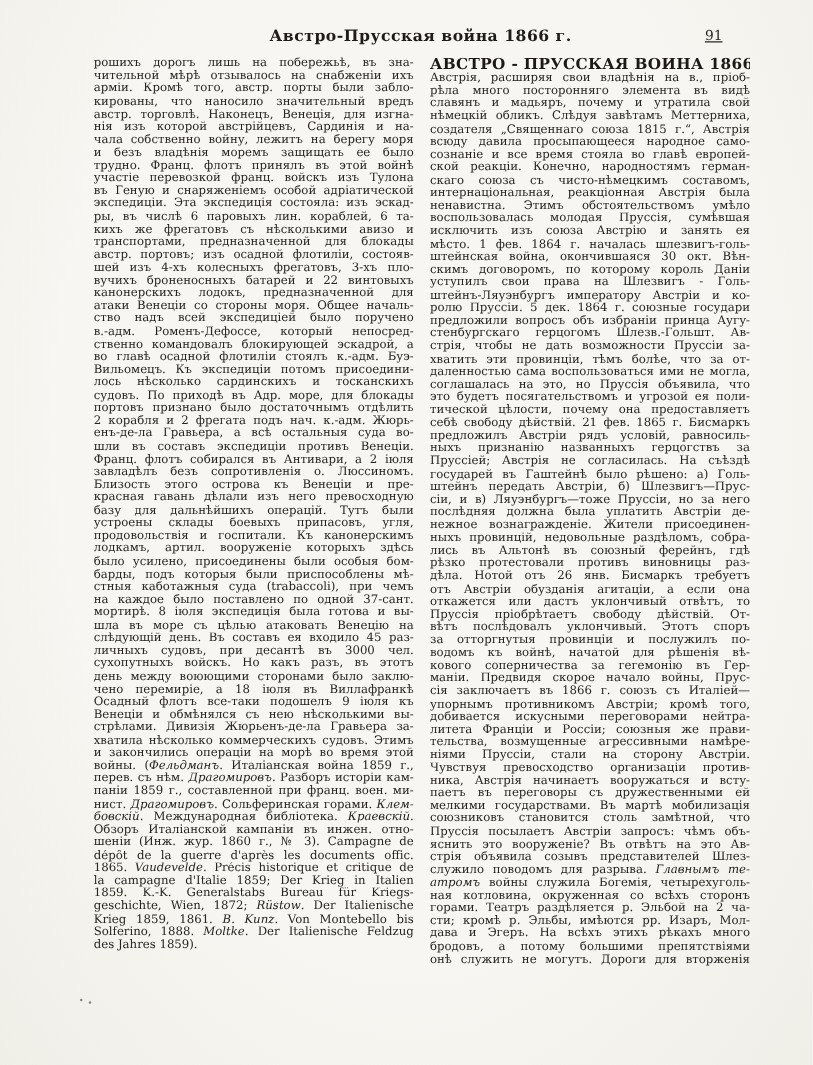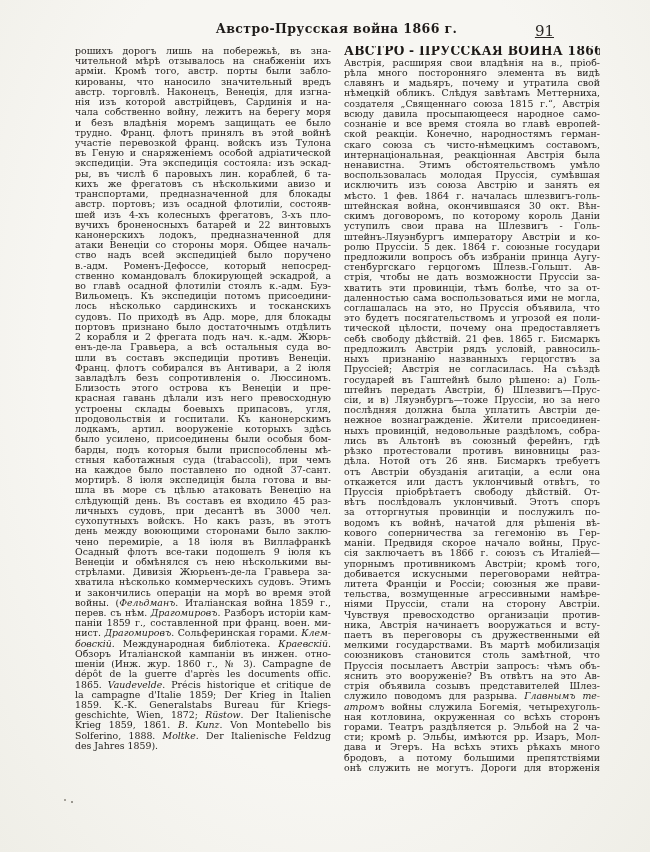--- a/index.html
+++ b/index.html
@@ -18,22 +18,22 @@
     top: 21px; left: 0; right: 0;
     text-align: center;
     font-weight: bold;
     font-size: 12.5px;
     letter-spacing: 0.4px;
     color: #1e1b19;
     margin-left: 23px;
   }
   .page-number {
     position: absolute;
-    top: 22px; right: 96px;
-    font-size: 15px;
+    top: 22px; right: 72px;
+    font-size: 11px;
     color: #2a2724;
     text-decoration: underline;
   }
   .cols {
     position: absolute;
     top: 46px; left: 75px;
     display: flex;
     gap: 13px;
   }
   .col { width: 256px; }
@@ -108,20 +108,21 @@
         <div class="ln"><span>лось нѣсколько сардинскихъ и тосканскихъ</span></div>
         <div class="ln"><span>судовъ. По приходѣ въ Адр. море, для блокады</span></div>
         <div class="ln"><span>портовъ признано было достаточнымъ отдѣлить</span></div>
         <div class="ln"><span>2 корабля и 2 фрегата подъ нач. к.-адм. Жюрь-</span></div>
         <div class="ln"><span>енъ-де-ла Гравьера, а всѣ остальныя суда во-</span></div>
         <div class="ln"><span>шли въ составъ экспедиціи противъ Венеціи.</span></div>
         <div class="ln"><span>Франц. флотъ собирался въ Антивари, а 2 іюля</span></div>
         <div class="ln"><span>завладѣлъ безъ сопротивленія о. Люссиномъ.</span></div>
         <div class="ln"><span>Близость этого острова къ Венеціи и пре-</span></div>
         <div class="ln"><span>красная гавань дѣлали изъ него превосходную</span></div>
+        <div class="ln"><span>базу для дальнѣйшихъ операцій. Тутъ были</span></div>
         <div class="ln"><span>устроены склады боевыхъ припасовъ, угля,</span></div>
         <div class="ln"><span>продовольствія и госпитали. Къ канонерскимъ</span></div>
         <div class="ln"><span>лодкамъ, артил. вооруженіе которыхъ здѣсь</span></div>
         <div class="ln"><span>было усилено, присоединены были особыя бом-</span></div>
         <div class="ln"><span>барды, подъ которыя были приспособлены мѣ-</span></div>
         <div class="ln"><span>стныя каботажныя суда (trabaccoli), при чемъ</span></div>
         <div class="ln"><span>на каждое было поставлено по одной 37-сант.</span></div>
         <div class="ln"><span>мортирѣ. 8 іюля экспедиція была готова и вы-</span></div>
         <div class="ln"><span>шла въ море съ цѣлью атаковать Венецію на</span></div>
         <div class="ln"><span>слѣдующій день. Въ составъ ея входило 45 раз-</span></div>

